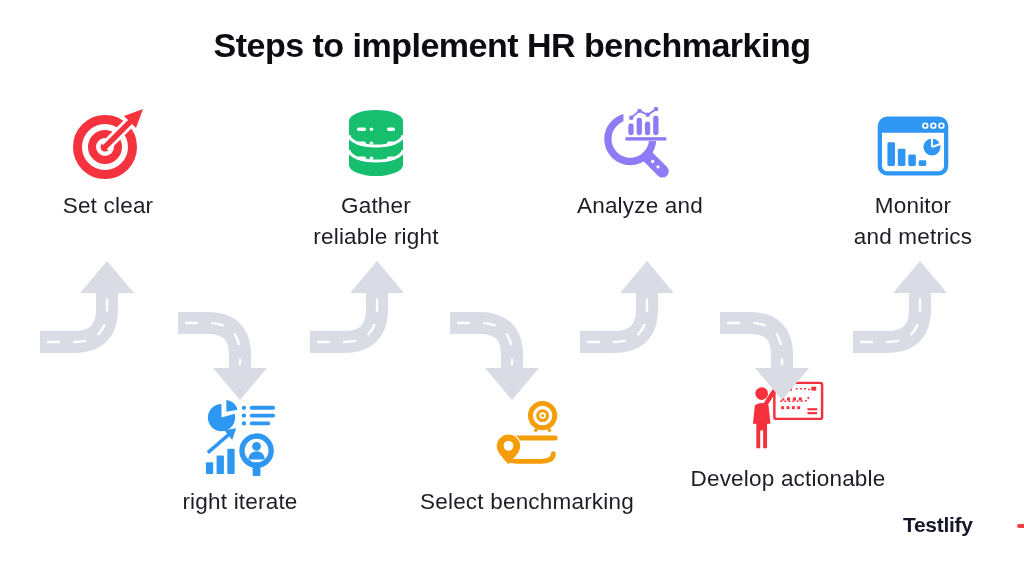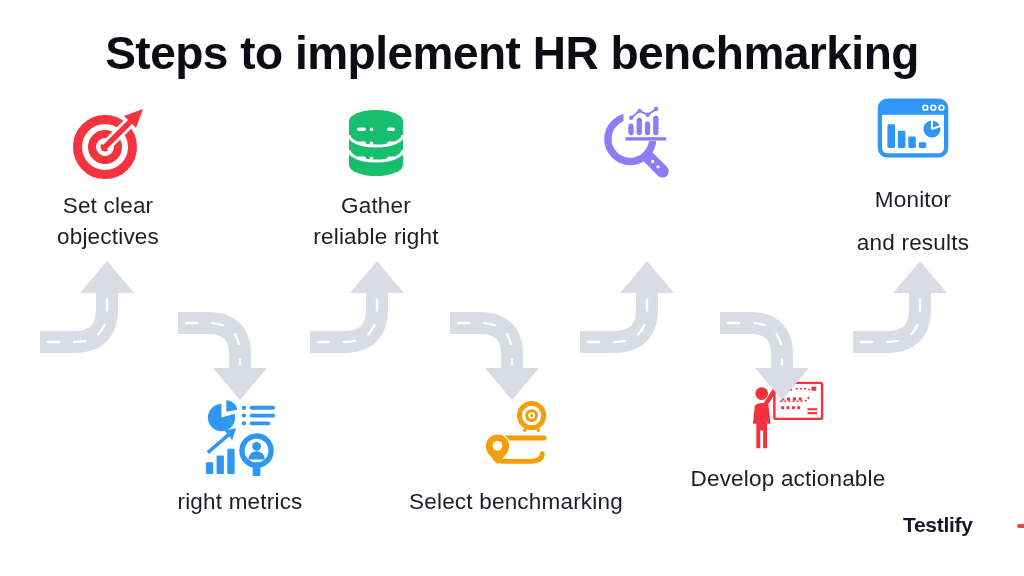--- a/index.html
+++ b/index.html
@@ -4,35 +4,35 @@
 <style>
   html,body{margin:0;padding:0;}
   body{
     width:1024px;height:576px;background:#ffffff;overflow:hidden;
     font-family:"Liberation Sans","DejaVu Sans",sans-serif;
     position:relative;
   }
   .canvas{position:absolute;inset:0;width:1024px;height:576px;background:#ffffff;}
   .title{
     position:absolute;top:26px;left:0;width:1024px;text-align:center;
-    font-size:46px;font-weight:800;color:#0c0c12;letter-spacing:-0.5px;
+    font-size:34px;font-weight:800;color:#0c0c12;letter-spacing:-0.5px;
   }
   .step{position:absolute;display:flex;flex-direction:column;align-items:center;justify-content:center;}
   .step .iconbox{height:74px;display:flex;align-items:flex-end;justify-content:center;margin-bottom:10px;}
   .label{
     font-size:22.5px;line-height:31px;color:#1d1d26;text-align:center;
     font-weight:500;letter-spacing:0.2px;white-space:nowrap;
   }
   
   .s1{left:0px;   top:106px; width:216px;}
   .s3{left:268px; top:106px; width:216px;}
   .s5{left:528px; top:106px; width:224px;}
-  .s7{left:802px; top:88px; width:222px;gap:12px;}
+  .s7{left:802px; top:106px; width:222px;}
   .s2{left:128px; top:402px; width:224px;}
-  .s4{left:380px; top:402px; width:272px;}
+  .s4{left:391px; top:402px; width:272px;}
   .s6{left:652px; top:379px; width:272px;}
   .arrow{position:absolute;}
   .a1{left:40px;  top:259px;}
   .a2{left:178px; top:310px;}
   .a3{left:310px; top:259px;}
   .a4{left:450px; top:310px;}
   .a5{left:580px; top:259px;}
   .a6{left:720px; top:310px;}
   .a7{left:853px; top:259px;}
   .logo{position:absolute;left:903px;top:513px;display:flex;gap:44px;}
@@ -55,21 +55,20 @@
           <circle cx="33" cy="39" r="27.5" stroke-width="9"></circle>
           <circle cx="33" cy="39" r="13" stroke-width="8"></circle>
         </g>
         <circle cx="33" cy="39" r="4.5" fill="#f5333f"></circle>
         <line x1="33" y1="39" x2="62" y2="10" stroke="#ffffff" stroke-width="11"></line>
         <line x1="33" y1="39" x2="59" y2="13" stroke="#f5333f" stroke-width="5.5" stroke-linecap="round"></line>
         <polygon points="52,8 71,1 64,20" fill="#f5333f"></polygon>
       </svg>
     </div>
     <div class="label">Set clear</div>
-    <div class="label">objectives</div>
   </div>
 
   <div class="step s3">
     <div class="iconbox">
       <svg width="72" height="72" viewBox="0 0 72 72">
         <path d="M9 13 L9 57 A27 11 0 0 0 63 57 L63 13 Z" fill="#17be6e"></path>
         <ellipse cx="36" cy="13" rx="27" ry="11" fill="#17be6e"></ellipse>
         <path d="M9 27 A27 11 0 0 0 63 27" stroke="#ffffff" stroke-width="3" fill="none"></path>
         <path d="M9 42 A27 11 0 0 0 63 42" stroke="#ffffff" stroke-width="3" fill="none"></path>
         <g fill="#ffffff">
@@ -106,20 +105,21 @@
         </g>
         <polyline points="29,12 37.5,5 46,9 54.5,3" fill="none" stroke="#8d7cf6" stroke-width="2"></polyline>
         <g fill="#8d7cf6">
           <circle cx="29" cy="12" r="2.3"></circle>
             <circle cx="37.5" cy="5" r="2.3"></circle>
           <circle cx="46" cy="9" r="2.3"></circle>
             <circle cx="54.5" cy="3" r="2.3"></circle>
         </g>
       </svg>
     </div>
+    <div class="label">Analyze and</div>
   </div>
 
   <div class="step s7">
     <div class="iconbox">
       <svg width="72" height="68" viewBox="0 0 76 70">
         <rect x="3" y="6" width="70" height="58" rx="8" fill="#ffffff" stroke="#2f96f3" stroke-width="4.5"></rect>
         <path d="M3 14 Q3 6 11 6 H65 Q73 6 73 14 V21 H3 Z" fill="#2f96f3"></path>
         <g fill="none" stroke="#ffffff" stroke-width="1.8">
           <circle cx="51" cy="13.5" r="2.5"></circle>
             <circle cx="59.5" cy="13.5" r="2.5"></circle>
@@ -130,21 +130,21 @@
           <rect x="22" y="38" width="8" height="18" rx="1.5"></rect>
           <rect x="33" y="44" width="8" height="12" rx="1.5"></rect>
           <rect x="44" y="50" width="8" height="6" rx="1.5"></rect>
         </g>
         <circle cx="58" cy="36" r="9" fill="#2f96f3"></circle>
         <line x1="58" y1="36" x2="58" y2="26.5" stroke="#ffffff" stroke-width="2.2"></line>
         <line x1="58" y1="36" x2="66.8" y2="33" stroke="#ffffff" stroke-width="2.2"></line>
       </svg>
     </div>
     <div class="label">Monitor</div>
-    <div class="label">and results</div>
+    <div class="label">and metrics</div>
   </div>
 
   <div class="step s2">
     <div class="iconbox">
       <svg width="76" height="76" viewBox="0 0 78 78">
         <circle cx="20" cy="18" r="14" fill="#2e97f2"></circle>
         <path d="M20 18 L20 2 A14 14 0 0 1 33.5 14 Z" fill="#ffffff"></path>
         <path d="M25 12 L25 0 A13 13 0 0 1 36.5 10 Z" fill="#2e97f2"></path>
         <g fill="#2e97f2">
           <circle cx="43" cy="8" r="2.2"></circle>
@@ -158,21 +158,21 @@
           <rect x="26" y="50" width="7.5" height="26" rx="1"></rect>
         </g>
         <path d="M6 54 L28 35" stroke="#2e97f2" stroke-width="3.5" fill="none"></path>
         <polygon points="23,31 35,29 31,41" fill="#2e97f2"></polygon>
         <circle cx="56" cy="52" r="15" fill="#ffffff" stroke="#2e97f2" stroke-width="5.5"></circle>
         <circle cx="56" cy="47.5" r="4.5" fill="#2e97f2"></circle>
         <path d="M47.5 61 A8.5 8.5 0 0 1 64.5 61 Z" fill="#2e97f2"></path>
         <line x1="56" y1="68" x2="56" y2="76" stroke="#2e97f2" stroke-width="8" stroke-linecap="round"></line>
       </svg>
     </div>
-    <div class="label">right metrics</div>
+    <div class="label">right iterate</div>
   </div>
 
   <div class="step s4">
     <div class="iconbox">
       <svg width="76" height="76" viewBox="0 0 78 78">
         <circle cx="55" cy="16" r="12.5" fill="none" stroke="#f59d08" stroke-width="5"></circle>
         <circle cx="55" cy="16" r="5" fill="none" stroke="#f59d08" stroke-width="3.2"></circle>
         <circle cx="55" cy="16" r="1.6" fill="#f59d08"></circle>
         <circle cx="48" cy="31" r="1.8" fill="#f59d08"></circle>
         <circle cx="62" cy="31" r="1.8" fill="#f59d08"></circle>

